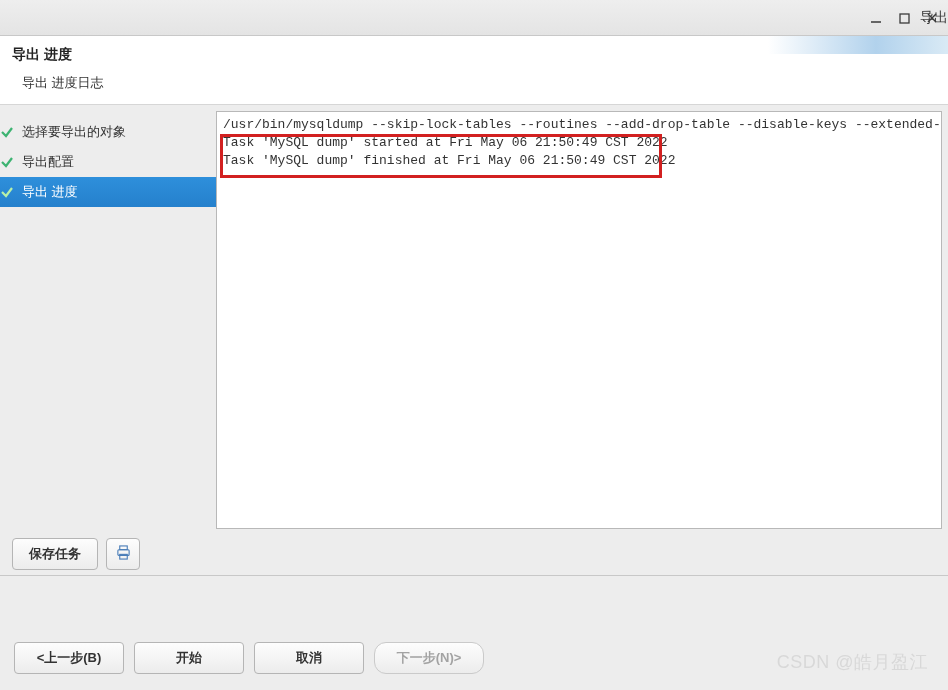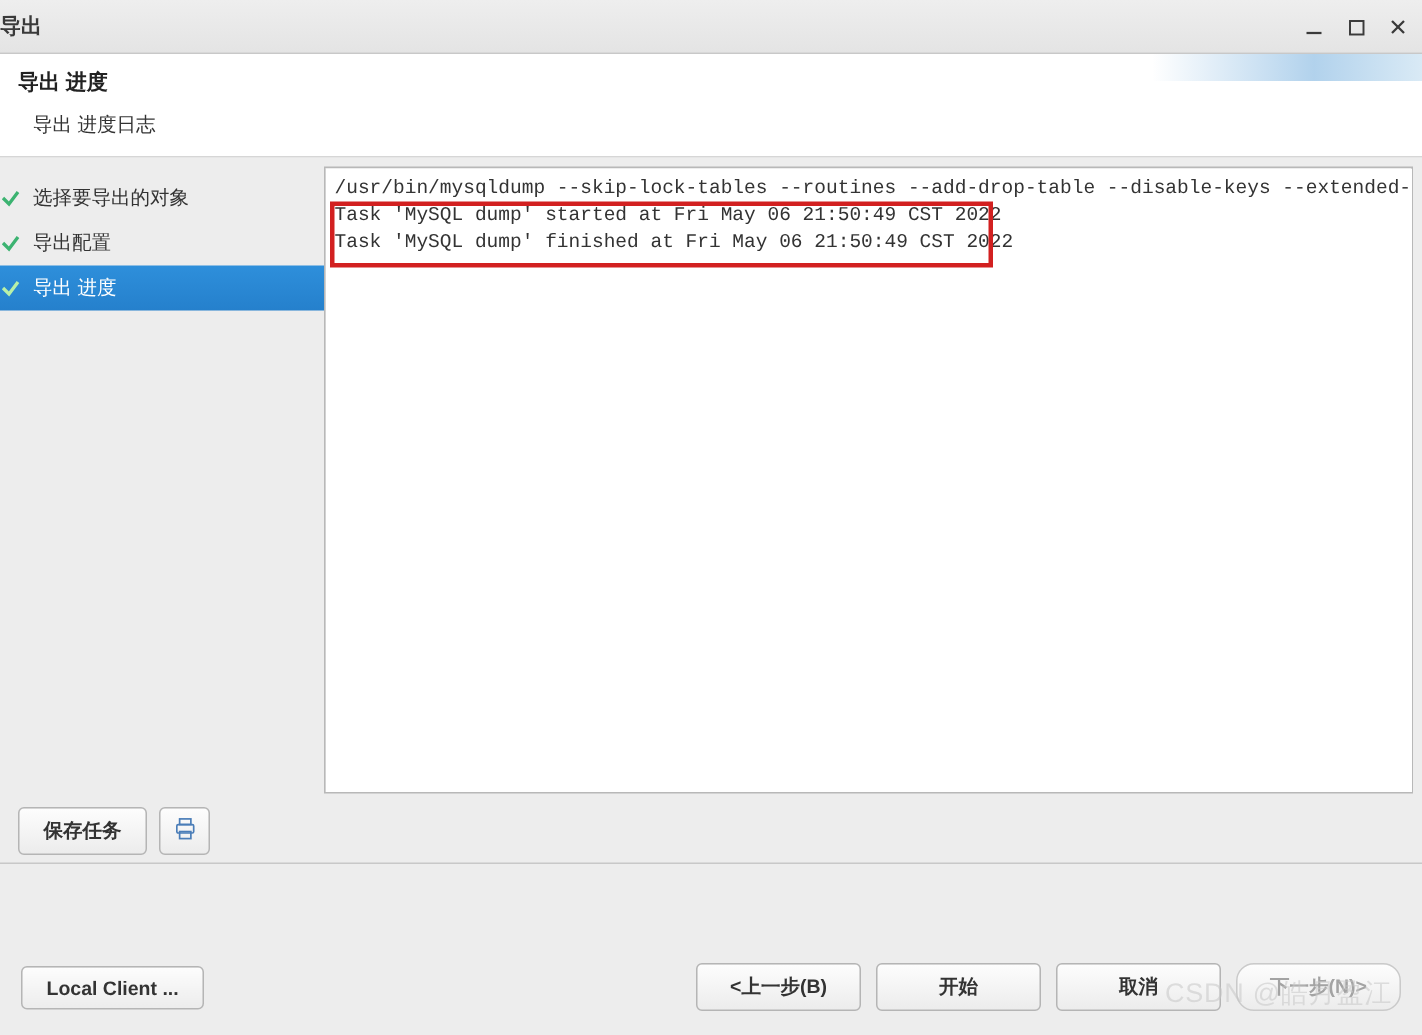--- a/index.html
+++ b/index.html
@@ -20,24 +20,25 @@
     .titlebar {
       height: 36px;
       background: linear-gradient(to bottom, #eeeeee, #e4e4e4);
       border-bottom: 1px solid #c8c8c8;
       display: flex;
       align-items: center;
       position: relative;
     }
     .titlebar-title {
       flex: 1;
-      text-align: left;
+      text-align: right;
       font-size: 14px;
       color: #3a3a3a;
-      font-weight: bold;
+      font-weight: normal;
+      margin-left: 39px;
     }
     .titlebar-controls {
       position: absolute;
       right: 8px;
       top: 0;
       height: 36px;
       display: flex;
       align-items: center;
       gap: 12px;
     }
@@ -287,23 +288,20 @@
         <rect x="4" y="10" width="8" height="5" fill="none" stroke="#4a7db8" stroke-width="1.2"></rect>
       </svg>
     </span>
   </button>
 </div>
 
 <div class="separator-line"></div>
 <div class="spacer-block"></div>
 
 <div class="bottom-toolbar">
-  <div class="bottom-left">
-    <button class="btn">Local Client ...</button>
-  </div>
   <div class="bottom-right">
     <button class="btn">&lt;上一步(B)</button>
     <button class="btn">开始</button>
     <button class="btn">取消</button>
     <button class="btn disabled">下一步(N)&gt;</button>
   </div>
 </div>
 
 <div class="watermark">CSDN @皓月盈江</div>
 

